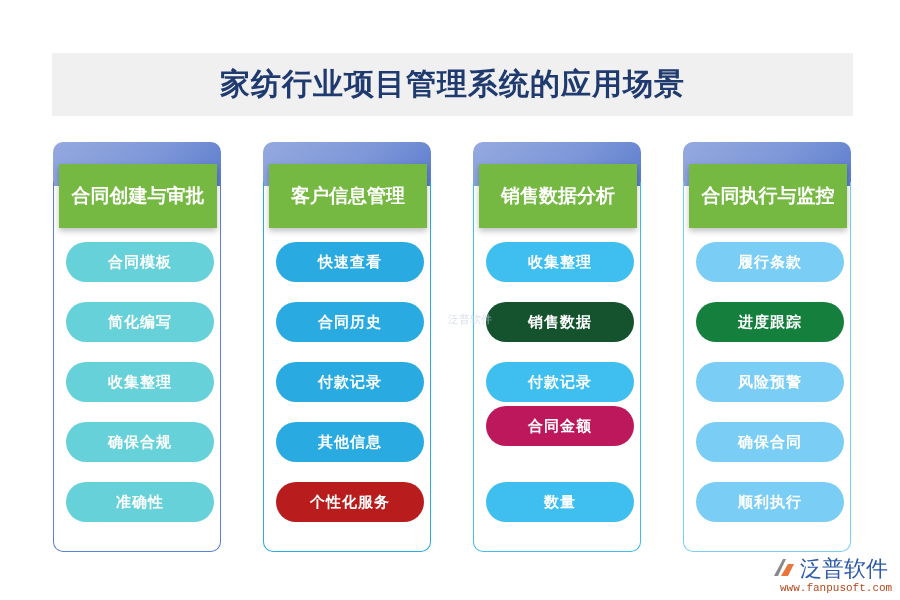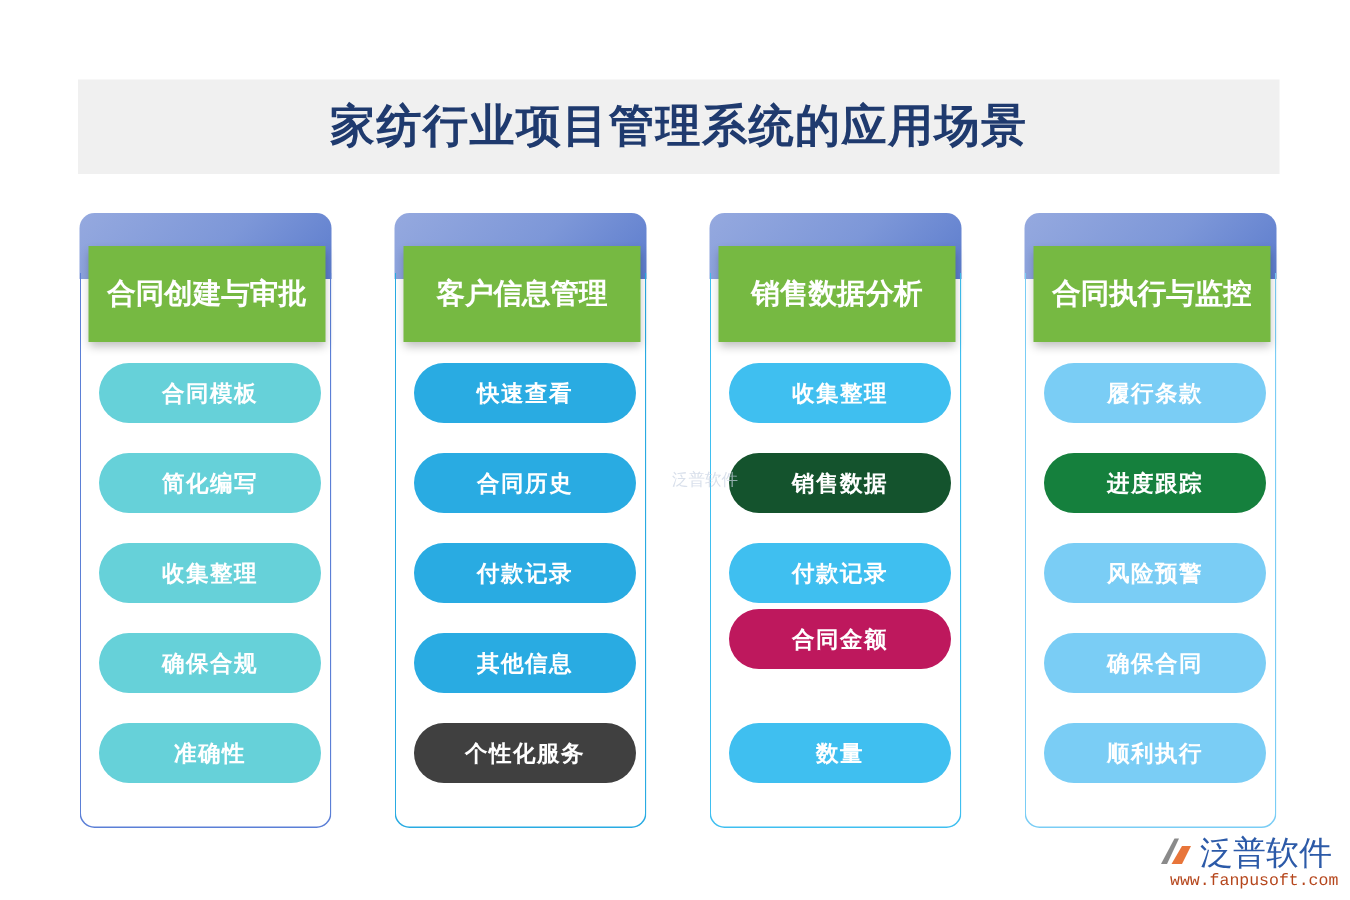--- a/index.html
+++ b/index.html
@@ -67,21 +67,21 @@
       <div class="pill" style="top: 340px; background: rgb(102, 209, 217);">准确性</div>
     </div>
     <div class="card" style="left: 263px; padding-left: 24px;">
       <div class="cap"></div>
       <div class="frame" style="border-color: rgb(41, 171, 226);"></div>
       <div class="header">客户信息管理</div>
       <div class="pill" style="top: 100px; background: rgb(41, 171, 226);">快速查看</div>
       <div class="pill" style="top: 160px; background: rgb(41, 171, 226);">合同历史</div>
       <div class="pill" style="top: 220px; background: rgb(41, 171, 226);">付款记录</div>
       <div class="pill" style="top: 280px; background: rgb(41, 171, 226);">其他信息</div>
-      <div class="pill" style="top: 340px; background: #404040;">个性化服务</div>
+      <div class="pill" style="top: 340px; background: #b91c1c;">个性化服务</div>
     </div>
     <div class="card" style="left: 473px;">
       <div class="cap"></div>
       <div class="frame" style="border-color: rgb(63, 191, 240);"></div>
       <div class="header">销售数据分析</div>
       <div class="pill" style="top: 100px; background: rgb(63, 191, 240);">收集整理</div>
       <div class="pill" style="top: 160px; background: #14532d;">销售数据</div>
       <div class="pill" style="top: 220px; background: rgb(63, 191, 240);">付款记录</div>
       <div class="pill" style="top: 264px; background: #be185d;">合同金额</div>
       <div class="pill" style="top: 340px; background: rgb(63, 191, 240);">数量</div>

